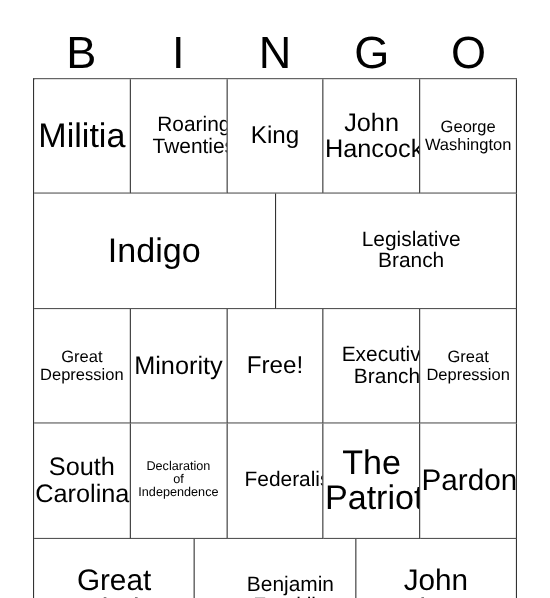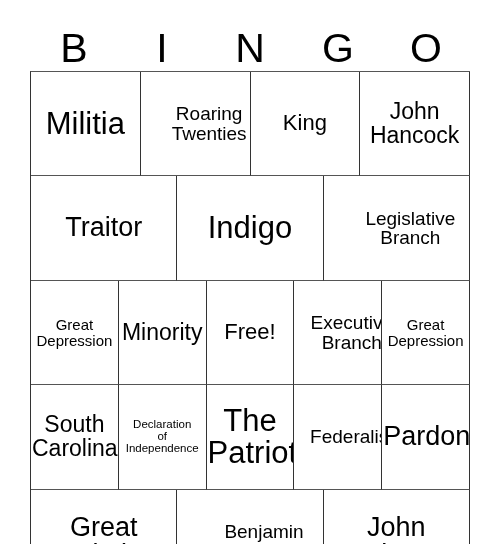--- a/index.html
+++ b/index.html
@@ -118,25 +118,26 @@
           <span class="cell-text fs-sm">Roaring
 Twenties</span>
         </div>
         <div class="cell">
           <span class="cell-text fs-xxl">King</span>
         </div>
         <div class="cell">
           <span class="cell-text fs-md">John
 Hancock</span>
         </div>
-      </div>
-      <div class="grid-row">
-        <div class="cell">
-          <span class="cell-text fs-lg">Traitor</span>
-        </div>
+        <div class="cell">
+          <span class="cell-text fs-xs">George
+Washington</span>
+        </div>
+      </div>
+      <div class="grid-row">
         <div class="cell">
           <span class="cell-text fs-xl">Indigo</span>
         </div>
         <div class="cell">
           <span class="cell-text fs-sm">Legislative
 Branch</span>
         </div>
       </div>
       <div class="grid-row">
         <div class="cell">
@@ -162,27 +163,27 @@
         <div class="cell">
           <span class="cell-text fs-md">South
 Carolina</span>
         </div>
         <div class="cell">
           <span class="cell-text fs-tiny">Declaration
 of
 Independence</span>
         </div>
         <div class="cell">
+          <span class="cell-text fs-sm">Federalist</span>
+        </div>
+        <div class="cell">
           <span class="cell-text fs-xl">The
 Patriot</span>
         </div>
         <div class="cell">
-          <span class="cell-text fs-sm">Federalist</span>
-        </div>
-        <div class="cell">
           <span class="cell-text fs-lg">Pardon</span>
         </div>
       </div>
       <div class="grid-row">
         <div class="cell">
           <span class="cell-text fs-lg">Great
 Britain</span>
         </div>
         <div class="cell">
           <span class="cell-text fs-sm">Benjamin

